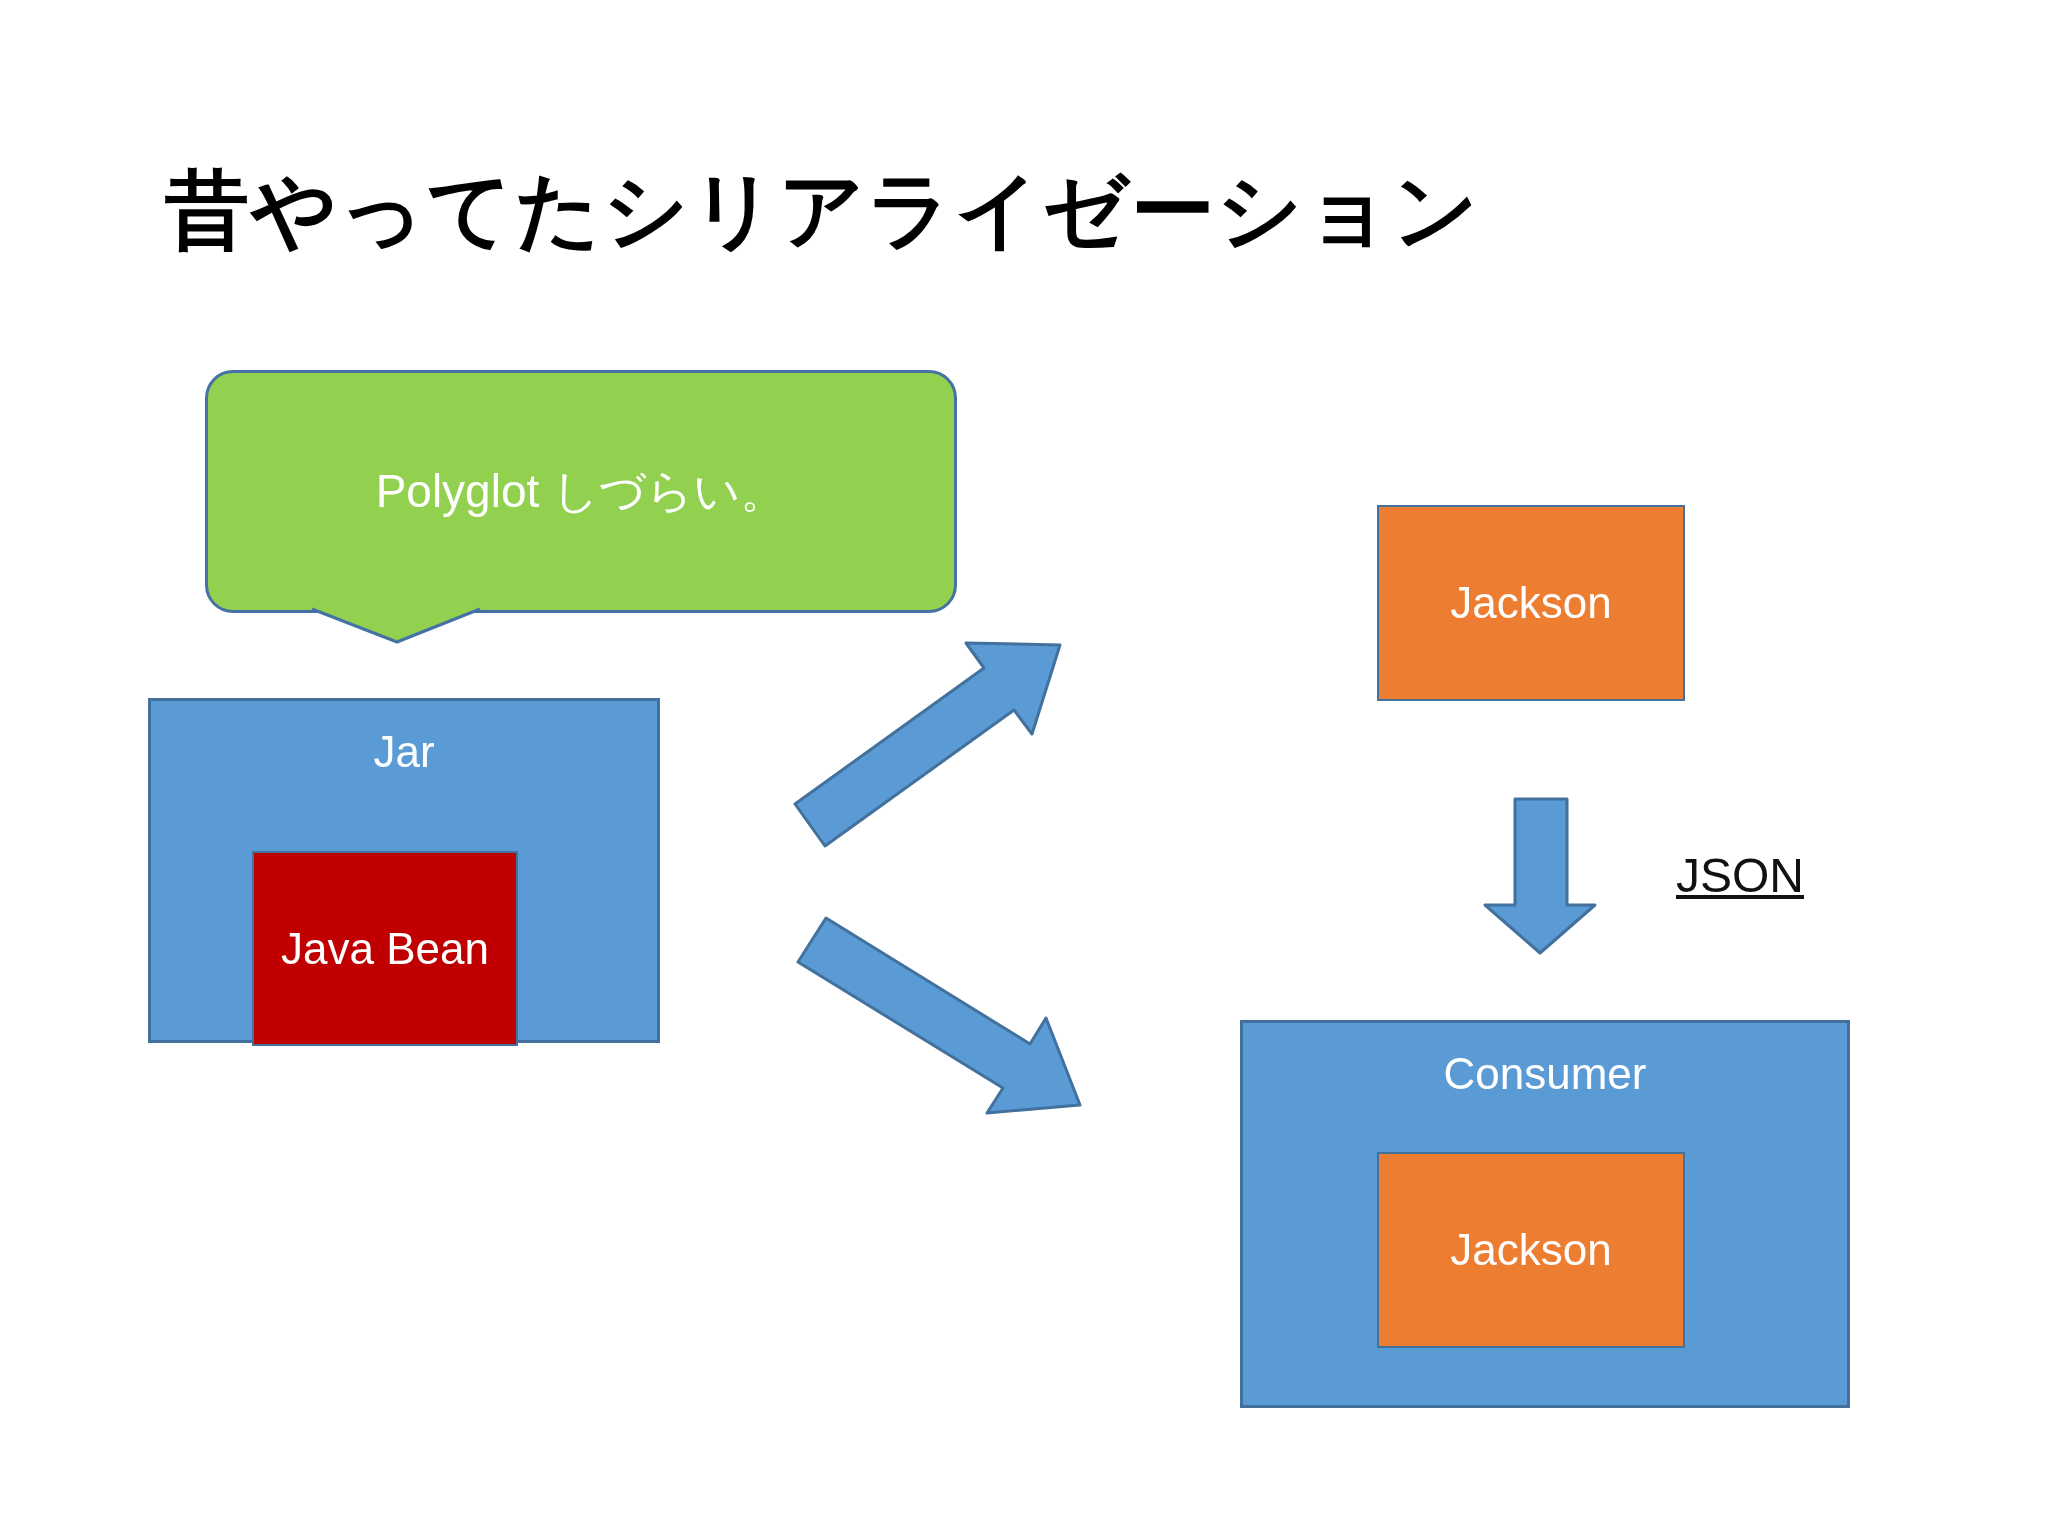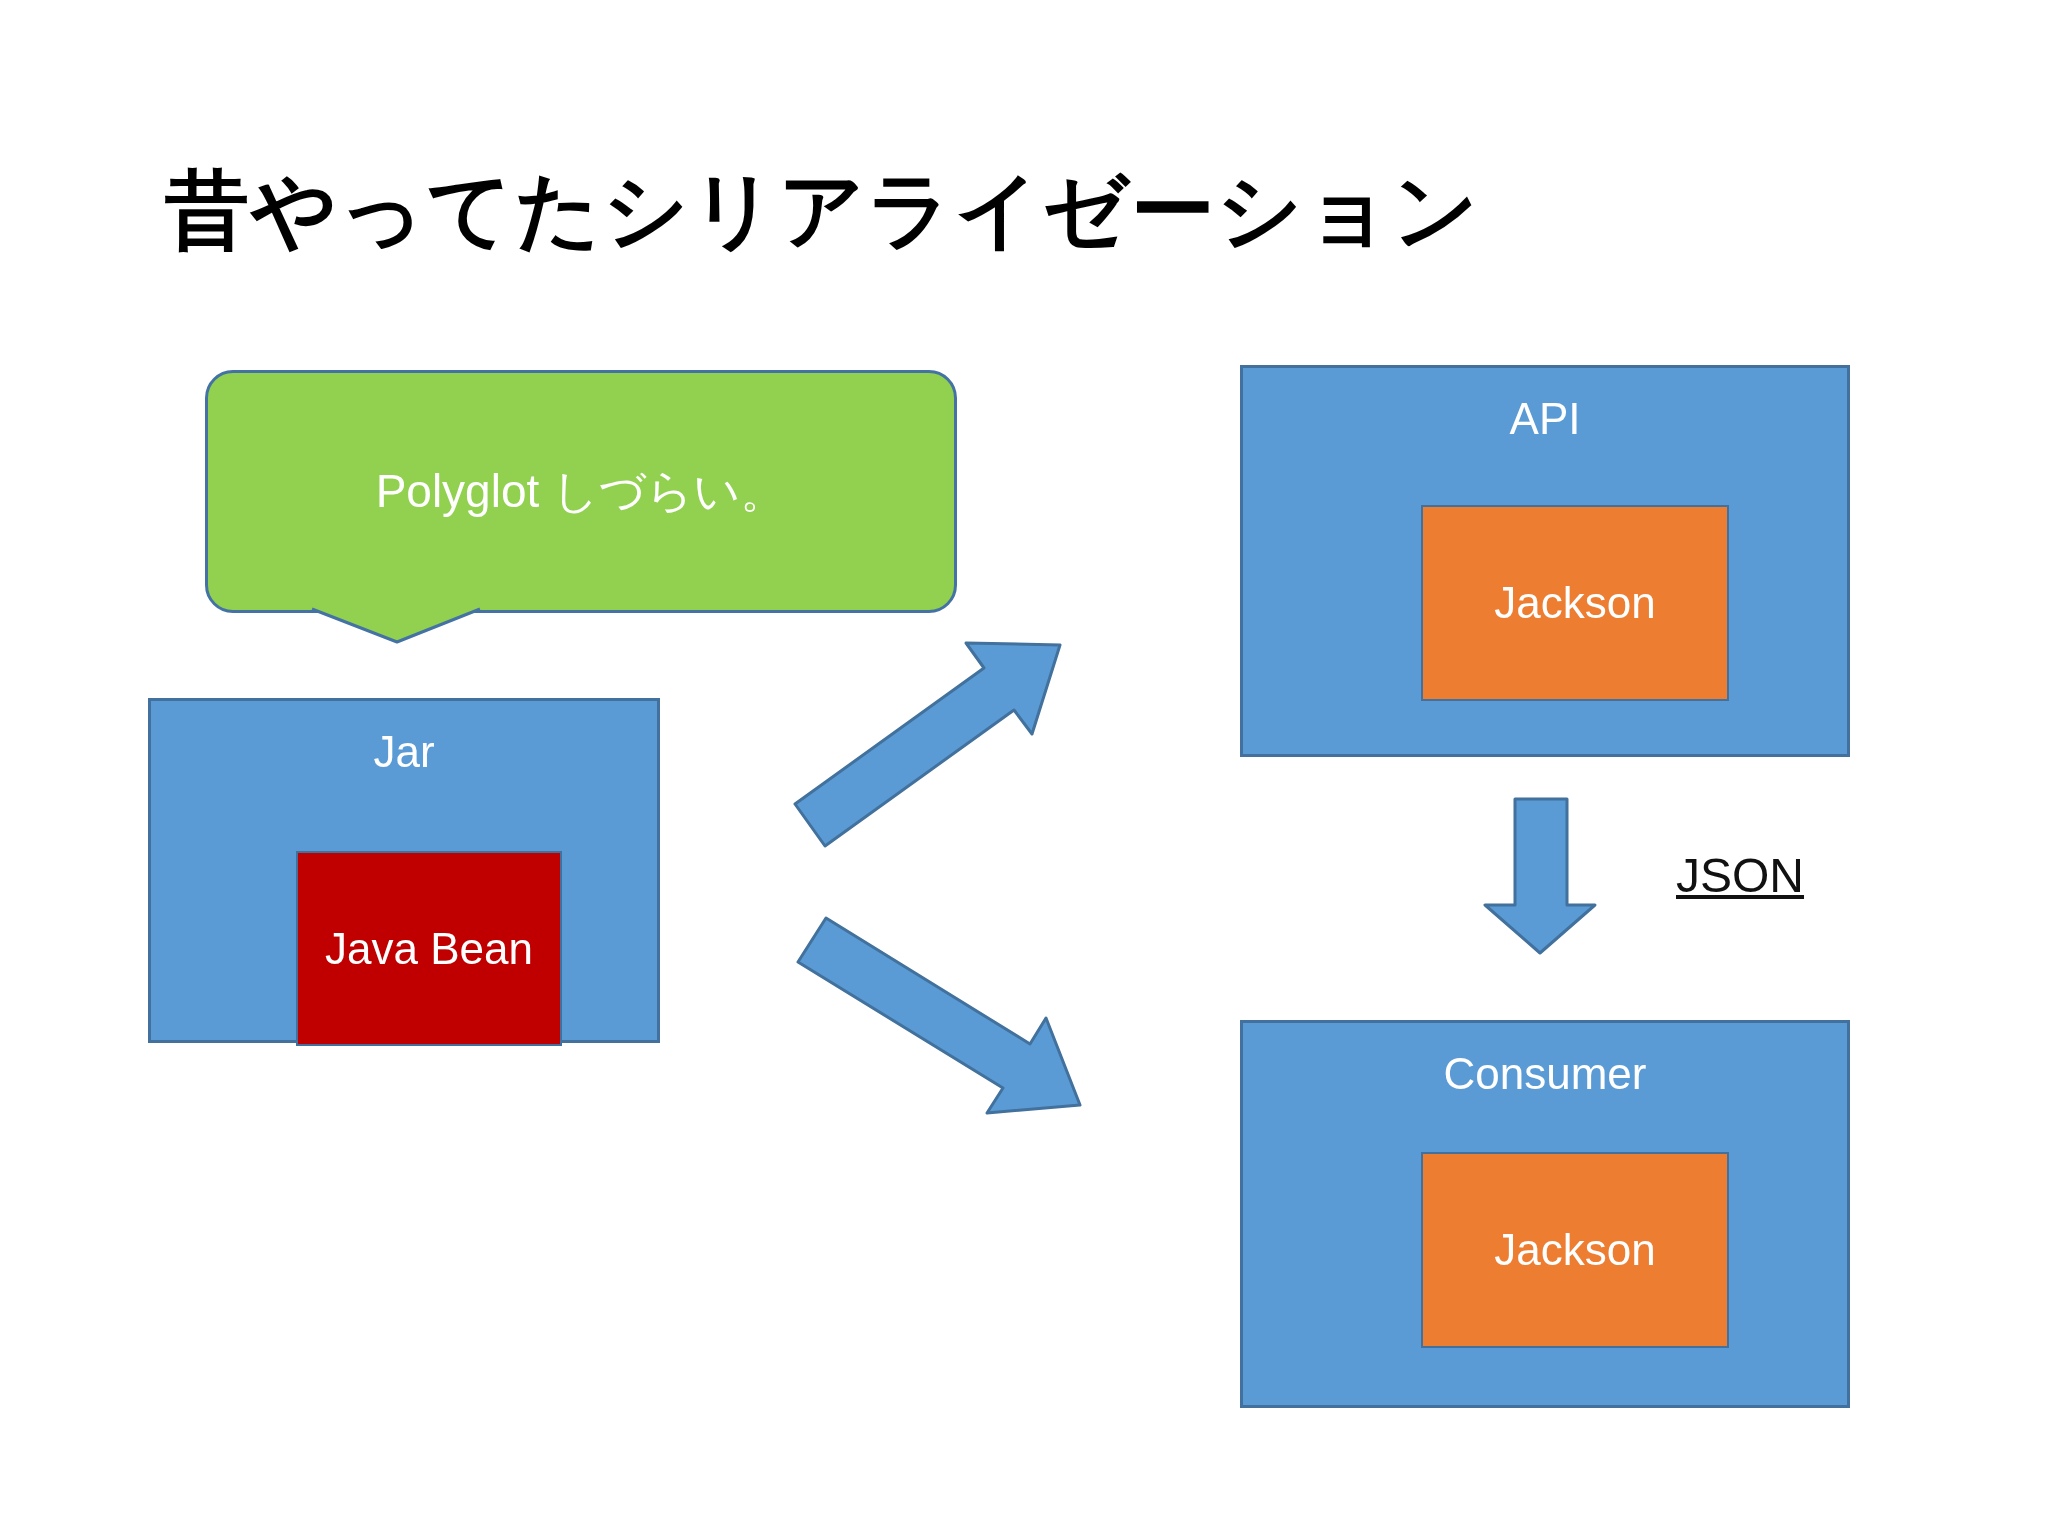--- a/index.html
+++ b/index.html
@@ -67,21 +67,20 @@
   .box-consumer { left: 1240px; top: 1020px; width: 610px; height: 388px; }
   .inner-box {
     position: absolute;
     border: 2px solid #41719C;
     box-sizing: border-box;
     display: flex;
     align-items: center;
     justify-content: center;
     color: #ffffff;
     font-size: 44px;
-    margin-left: 44px;
   }
   .inner-javabean        { left: 252px;  top: 851px;  width: 266px; height: 195px; background: #C00000; }
   .inner-jackson-api     { left: 1377px; top: 505px;  width: 308px; height: 196px; background: #ED7D31; }
   .inner-jackson-consumer{ left: 1377px; top: 1152px; width: 308px; height: 196px; background: #ED7D31; }
   .arrows-overlay {
     position: absolute;
     left: 0; top: 0;
     width: 2048px;
     height: 1536px;
     pointer-events: none;
@@ -122,23 +121,20 @@
     <polygon class="arrow-shape" points="1515,799 1567,799 1567,905 1595,905 1540,953 1485,905 1515,905"></polygon>
   </svg>
 
   <div class="container-box box-jar">
     <div class="container-label">Jar</div>
   </div>
   <div class="inner-box inner-javabean">
     <span>Java Bean</span>
   </div>
 
-  <div class="container-box box-api">
-    <div class="container-label">API</div>
-  </div>
   <div class="inner-box inner-jackson-api">
     <span>Jackson</span>
   </div>
 
   <div class="json-label">JSON</div>
 
   <div class="container-box box-consumer">
     <div class="container-label">Consumer</div>
   </div>
   <div class="inner-box inner-jackson-consumer">

